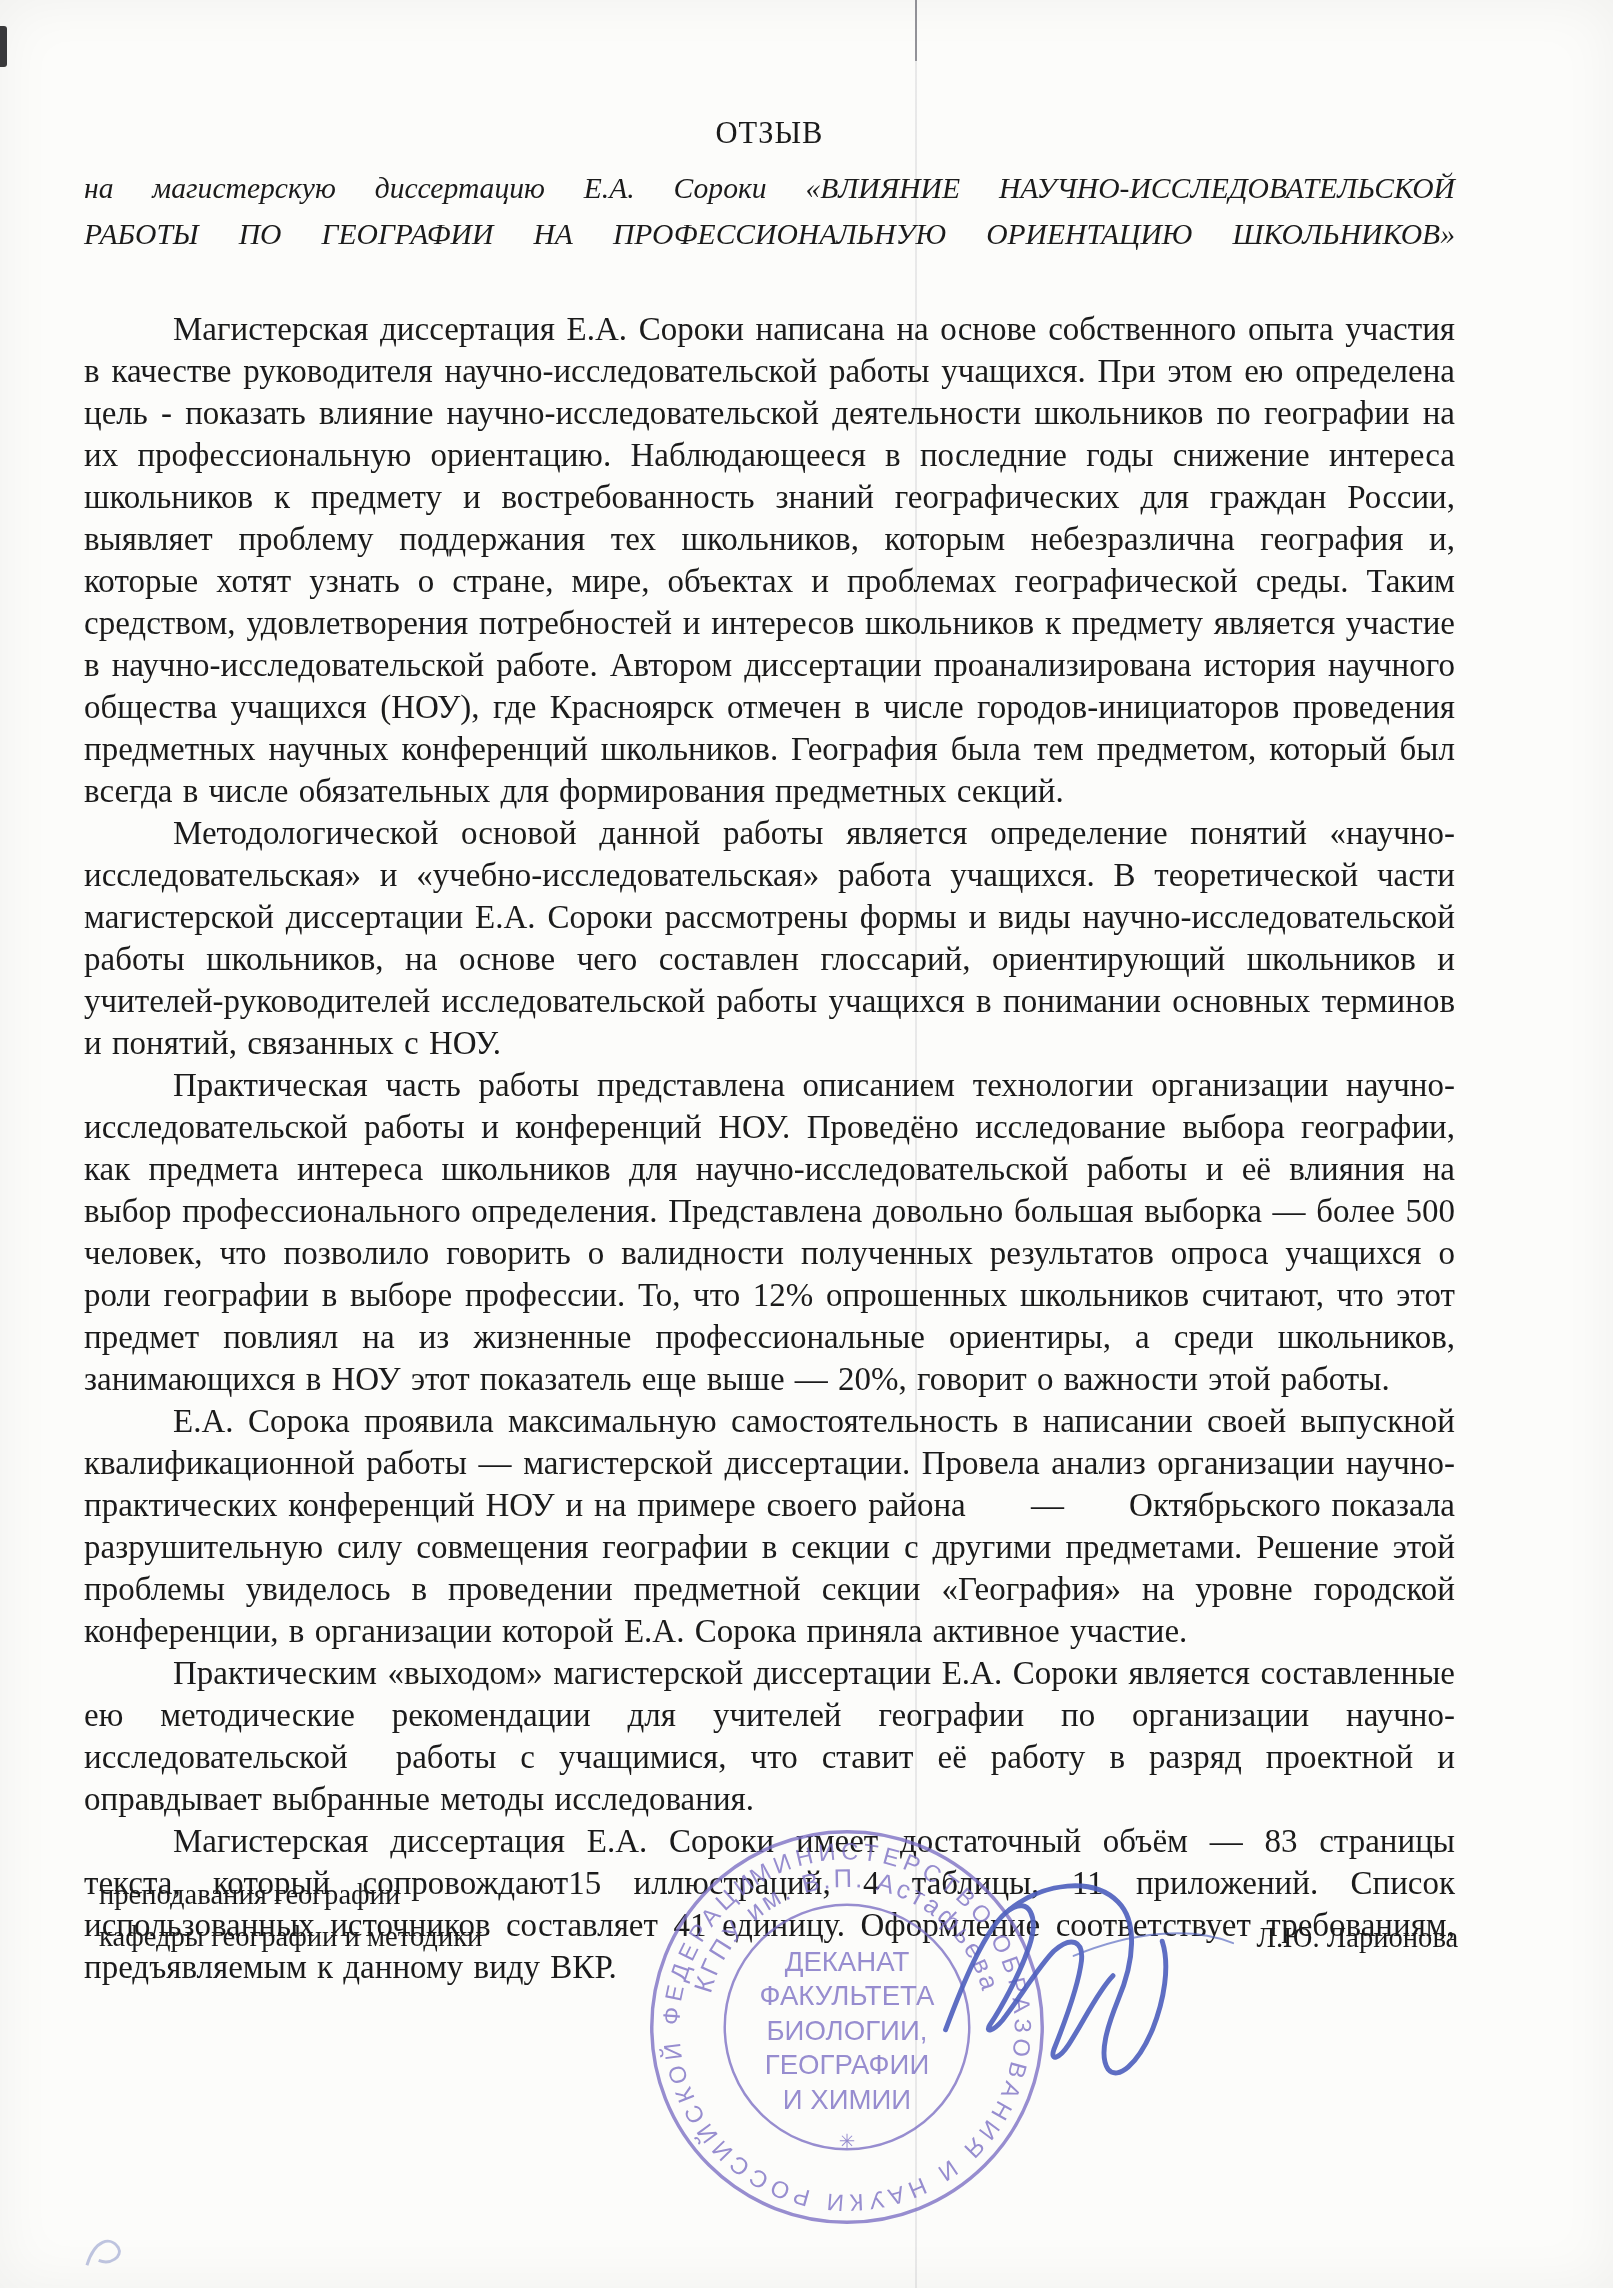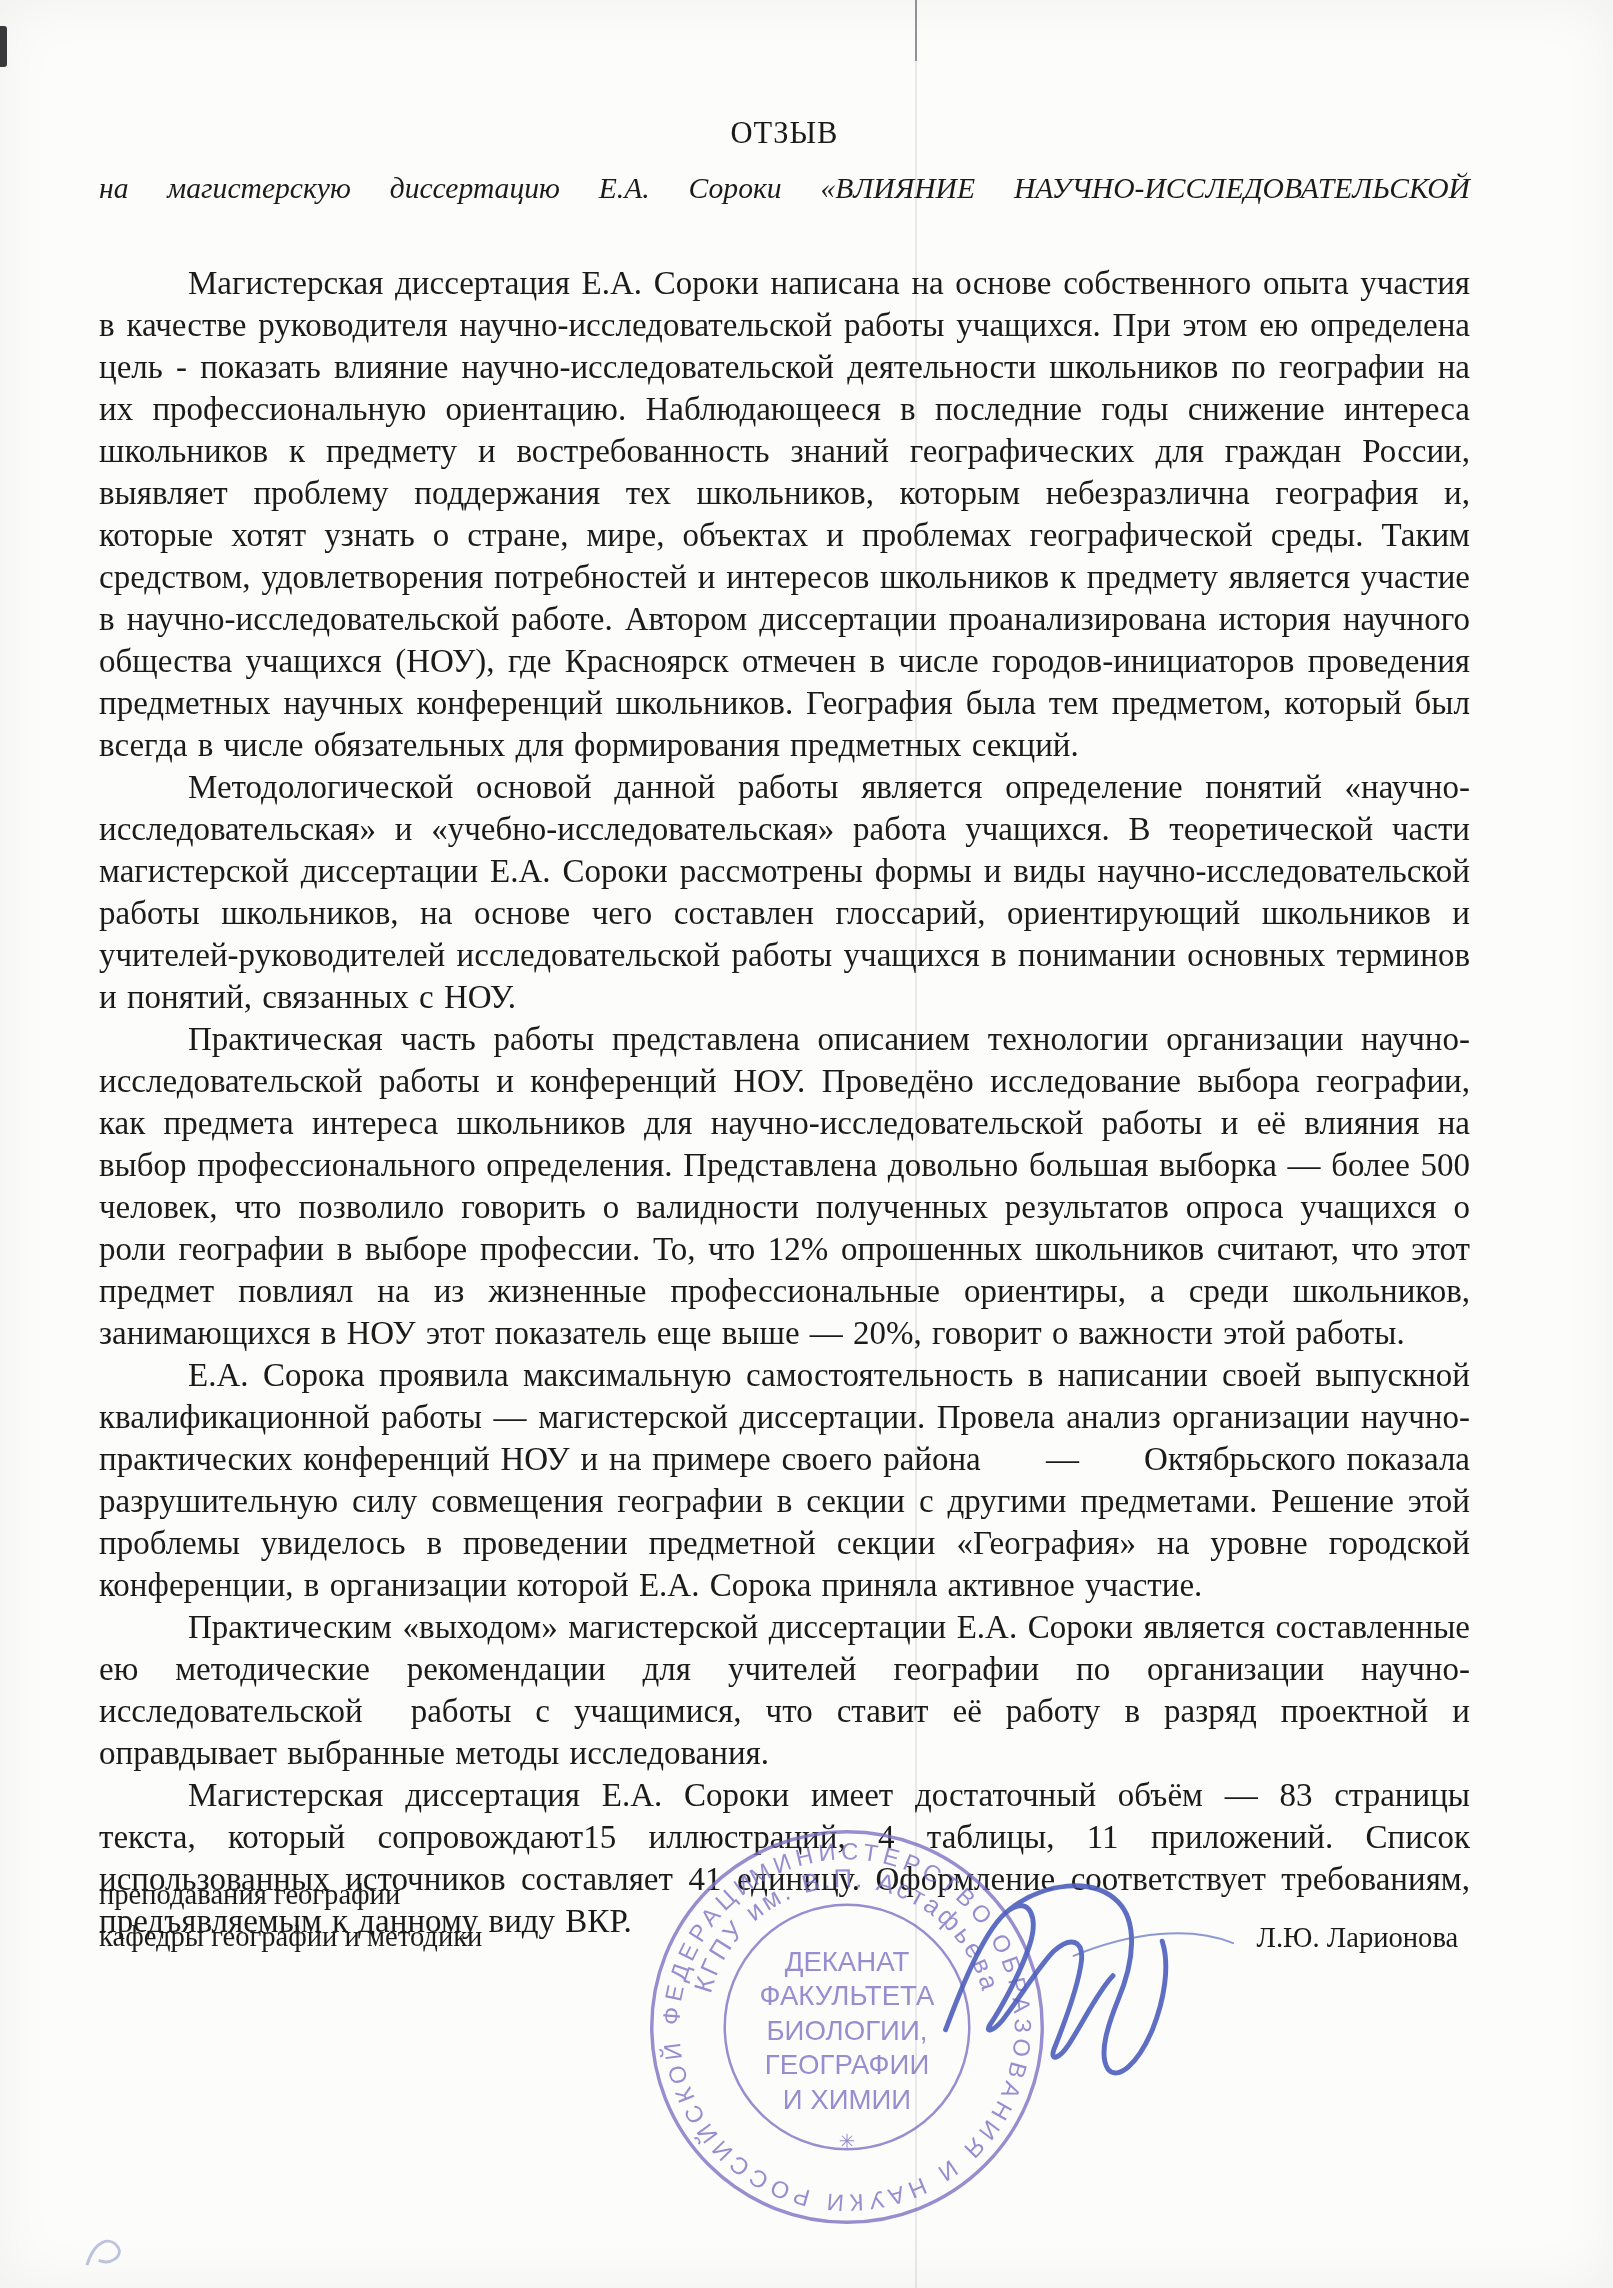--- a/index.html
+++ b/index.html
@@ -16,21 +16,21 @@
   .fold-line {
     position:absolute; left:915px; top:0; width:2px; height:100%;
     background: linear-gradient(to bottom,
       rgba(60,60,72,0.55) 0px, rgba(60,60,72,0.55) 61px,
       rgba(120,120,132,0.15) 61px, rgba(120,120,132,0.15) 100%);
   }
   .edge-mark {
     position:absolute; left:0; top:25.6px; width:6.9px; height:41px;
     background:#17171a; border-radius:0 3px 3px 0; opacity:.85;
   }
-  .content { position:absolute; left:99px; top:116px; width:1371px; }
+  .content { position:absolute; left:84px; top:116px; width:1371px; }
   .doc-title {
     text-align:center; font-size:30.5px; font-weight:normal;
     letter-spacing:1px; margin:0 0 13.8px 0;
   }
   .title-sub-line {
     font-size:29.6px; line-height:46px;
     text-align:justify; text-align-last:justify;font-style:italic;
   }
   .body-text { margin-top:51px; font-size:33px; line-height:42px; }
   .body-text p {
@@ -49,20 +49,21 @@
 <body>
 
 <div class="page">
 
   <div class="fold-line"></div>
   <div class="edge-mark"></div>
 
   <div class="content">
     <h1 class="doc-title">ОТЗЫВ</h1>
     <div class="title-sub-line">на магистерскую диссертацию Е.А. Сороки «ВЛИЯНИЕ НАУЧНО-ИССЛЕДОВАТЕЛЬСКОЙ</div>
+    <div class="title-sub-line">РАБОТЫ ПО ГЕОГРАФИИ НА ПРОФЕССИОНАЛЬНУЮ ОРИЕНТАЦИЮ ШКОЛЬНИКОВ»</div>
 
     <div class="body-text">
       <p>Магистерская диссертация Е.А. Сороки написана на основе собственного опыта участия в качестве руководителя научно-исследовательской работы учащихся. При этом ею определена цель - показать влияние научно-исследовательской деятельности школьников по географии на их профессиональную ориентацию. Наблюдающееся в последние годы снижение интереса школьников к предмету и востребованность знаний географических для граждан России, выявляет проблему поддержания тех школьников, которым небезразлична география и, которые хотят узнать о стране, мире, объектах и проблемах географической среды. Таким средством, удовлетворения потребностей и интересов школьников к предмету является участие в научно-исследовательской работе. Автором диссертации проанализирована история научного общества учащихся (НОУ), где Красноярск отмечен в числе городов-инициаторов проведения предметных научных конференций школьников. География была тем предметом, который был всегда в числе обязательных для формирования предметных секций.</p>
       <p>Методологической основой данной работы является определение понятий «научно-исследовательская» и «учебно-исследовательская» работа учащихся. В теоретической части магистерской диссертации Е.А. Сороки рассмотрены формы и виды научно-исследовательской работы школьников, на основе чего составлен глоссарий, ориентирующий школьников и учителей-руководителей исследовательской работы учащихся в понимании основных терминов и понятий, связанных с НОУ.</p>
       <p>Практическая часть работы представлена описанием технологии организации научно-исследовательской работы и конференций НОУ. Проведёно исследование выбора географии, как предмета интереса школьников для научно-исследовательской работы и её влияния на выбор профессионального определения. Представлена довольно большая выборка — более 500 человек, что позволило говорить о валидности полученных результатов опроса учащихся о роли географии в выборе профессии. То, что 12% опрошенных школьников считают, что этот предмет повлиял на из жизненные профессиональные ориентиры, а среди школьников, занимающихся в НОУ этот показатель еще выше — 20%, говорит о важности этой работы.</p>
       <p>Е.А. Сорока проявила максимальную самостоятельность в написании своей выпускной квалификационной работы — магистерской диссертации. Провела анализ организации научно-практических конференций НОУ и на примере своего района &nbsp;&nbsp;&nbsp;&nbsp; — &nbsp;&nbsp;&nbsp;&nbsp; Октябрьского показала разрушительную силу совмещения географии в секции с другими предметами. Решение этой проблемы увиделось в проведении предметной секции «География» на уровне городской конференции, в организации которой Е.А. Сорока приняла активное участие.</p>
       <p>Практическим «выходом» магистерской диссертации Е.А. Сороки является составленные ею методические рекомендации для учителей географии по организации научно-исследовательской &nbsp;работы с учащимися, что ставит её работу в разряд проектной и оправдывает выбранные методы исследования.</p>
       <p>Магистерская диссертация Е.А. Сороки имеет достаточный объём — 83 страницы текста, который сопровождают15 иллюстраций, 4 таблицы, 11 приложений. Список использованных источников составляет 41 единицу. Оформление соответствует требованиям, предъявляемым к данному виду ВКР.</p>
     </div>
   </div>

